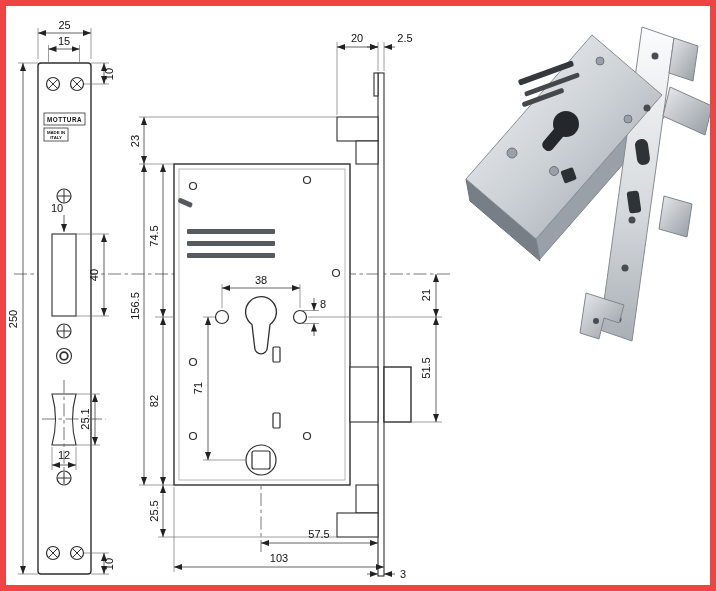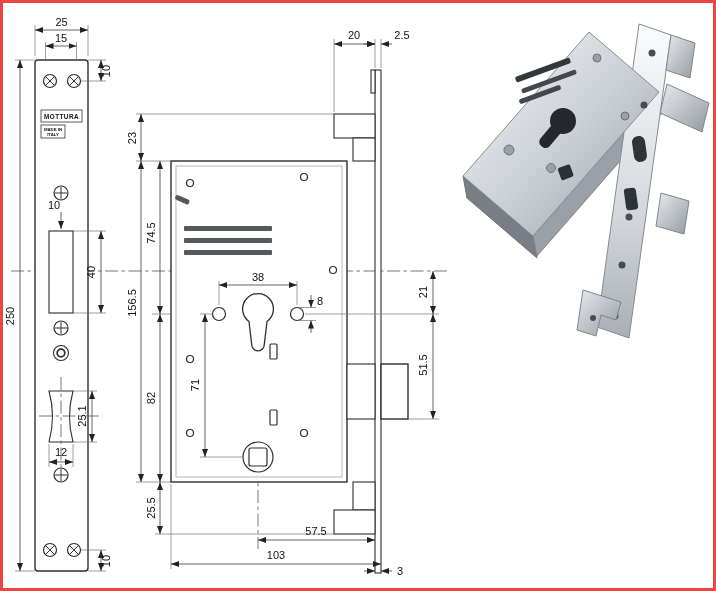--- a/index.html
+++ b/index.html
@@ -1,17 +1,17 @@
 <!DOCTYPE html>
 <html><head>
 <meta charset="utf-8">
 <style>
   html,body{margin:0;padding:0;background:#e8e8e8;}
   #stage{position:relative;width:716px;height:591px;background:#ffffff;
-         border:3px solid #ef4444;box-sizing:border-box;overflow:hidden;
+         border:6px solid #ef4444;box-sizing:border-box;overflow:hidden;
          font-family:"Liberation Sans",sans-serif;}
   svg{position:absolute;top:0;left:0;}
   #photo-svg{left:440px;top:5px;}
   .out{stroke:#2e2e2e;stroke-width:1.4;fill:#fff;}
   .out2{stroke:#2e2e2e;stroke-width:1.1;fill:#fff;}
   .inr{stroke:#999;stroke-width:.7;fill:none;}
   .dl{stroke:#3c3c3c;stroke-width:.8;fill:none;}
   .ext{stroke:#6b6b6b;stroke-width:.65;fill:none;}
   .cl{stroke:#555;stroke-width:.8;stroke-dasharray:13 3.5 3.5 3.5;fill:none;}
   .thin{stroke:#777;stroke-width:.7;fill:none;}

